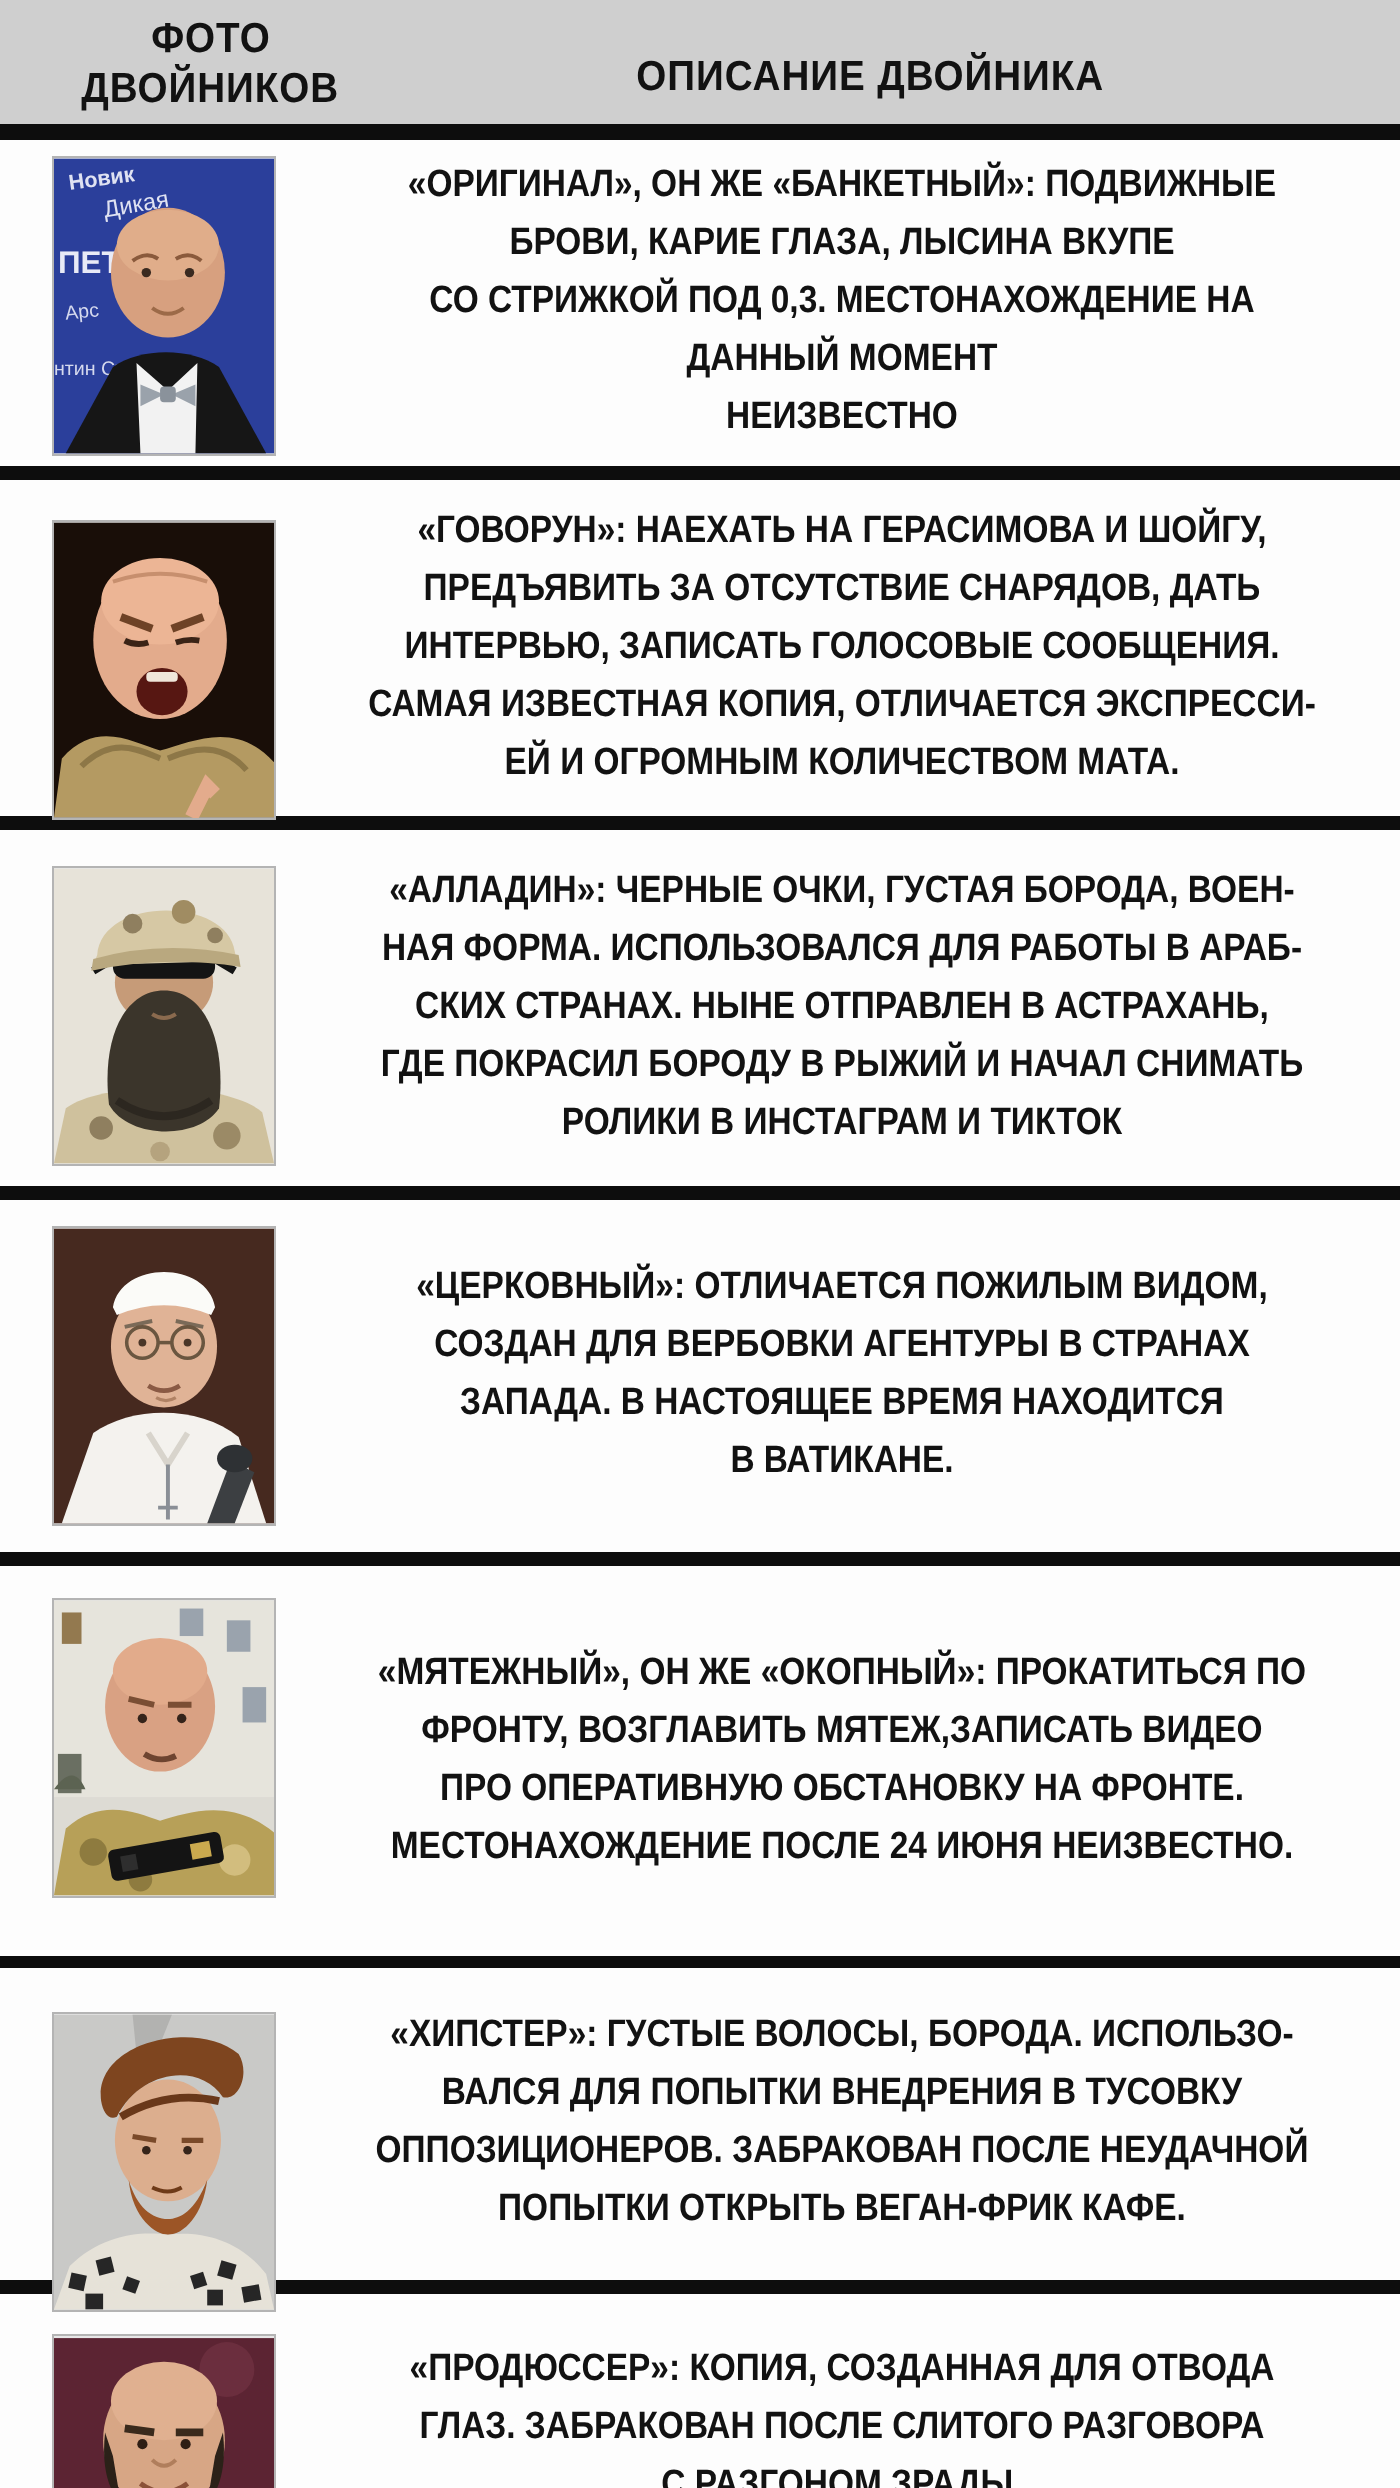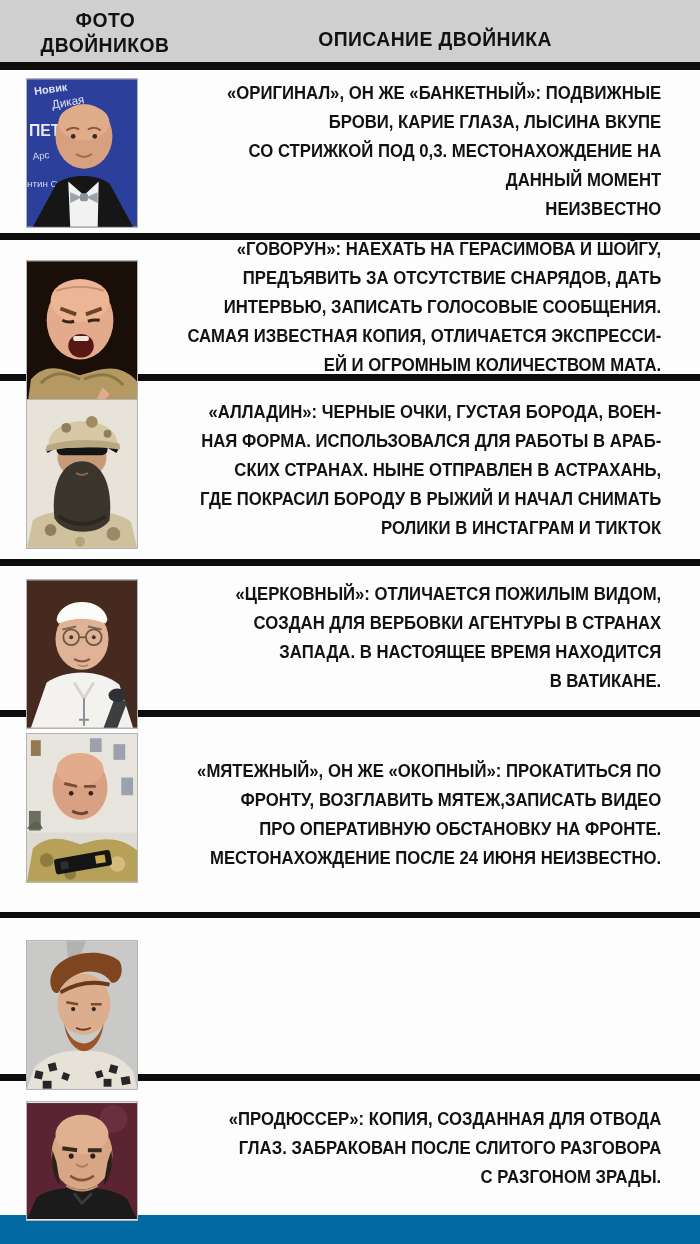--- a/index.html
+++ b/index.html
@@ -24,33 +24,33 @@
     font-size:21px;font-weight:700;letter-spacing:.5px;line-height:25px;
     transform:scaleX(.92);white-space:nowrap;
   }
   
   .sep{background:#0d0d0d;width:100%;}
   .sep.s8{height:8px;}
   .sep.s7{height:7px;}
   .sep.s6{height:6px;}
   
   .row{display:flex;background:#fdfdfd;}
-  .r1{height:163px}.r2{height:134px}.r3{height:178px}.r4{height:144px}
+  .r1{height:163px}.r2{height:168px}.r3{height:178px}.r4{height:176px}
   .r5{height:195px}.r6{height:156px}.r7{height:134px}
   .photo{
     width:110px;height:148px;margin-left:26px;flex:none;
     border:1px solid #b4b4b4;background:#e8e8e8;overflow:hidden;
   }
   .r1 .photo{margin-top:8px}.r2 .photo{margin-top:20px}.r3 .photo{margin-top:18px}
   .r4 .photo{margin-top:13px}.r5 .photo{margin-top:16px}.r6 .photo{margin-top:22px}
   .r7 .photo{margin-top:20px;height:118px}
   .photo svg{display:block;width:100%;height:100%;}
   .desc{
     flex:1;display:flex;flex-direction:column;justify-content:center;
-    text-align:right;margin:0 6px 0 10px;padding-bottom:2px;
+    text-align:center;margin:0 6px 0 10px;padding-bottom:2px;
   }
   .tline{
     font-size:19px;font-weight:700;line-height:29px;white-space:nowrap;
     transform:scaleX(.88);transform-origin:50% 50%;letter-spacing:0;
   }
 </style>
 </head>
 <body>
 
 <div id="stage">
@@ -250,20 +250,26 @@
           <rect x="22" y="124" width="8" height="8" transform="rotate(-14 26 128)"></rect>
           <rect x="16" y="142" width="9" height="8"></rect>
           <rect x="84" y="126" width="8" height="8" transform="rotate(16 88 130)"></rect>
           <rect x="96" y="138" width="9" height="8" transform="rotate(-10 100 142)"></rect>
           <rect x="78" y="140" width="8" height="8"></rect>
           <rect x="36" y="134" width="7" height="7" transform="rotate(20 39 137)"></rect>
           <rect x="70" y="132" width="7" height="7" transform="rotate(-18 73 135)"></rect>
         </g>
       </svg>
     </div>
+    <div class="desc">
+      <div class="tline">«ХИПСТЕР»: ГУСТЫЕ ВОЛОСЫ, БОРОДА. ИСПОЛЬЗО-</div>
+      <div class="tline">ВАЛСЯ ДЛЯ ПОПЫТКИ ВНЕДРЕНИЯ В ТУСОВКУ</div>
+      <div class="tline">ОППОЗИЦИОНЕРОВ. ЗАБРАКОВАН ПОСЛЕ НЕУДАЧНОЙ</div>
+      <div class="tline">ПОПЫТКИ ОТКРЫТЬ ВЕГАН-ФРИК КАФЕ.</div>
+    </div>
   </div>
 
   <div class="sep s7"></div>
 
   <div class="row r7">
     <div class="photo">
       <svg viewBox="0 0 112 118" xmlns="http://www.w3.org/2000/svg">
         <rect width="112" height="118" fill="#5c2433"></rect>
         <circle cx="88" cy="16" r="14" fill="#6b2e3e"></circle>
         <path d="M0,118 L10,96 C26,82 86,82 102,98 L112,118 Z" fill="#1b1b1b"></path>

